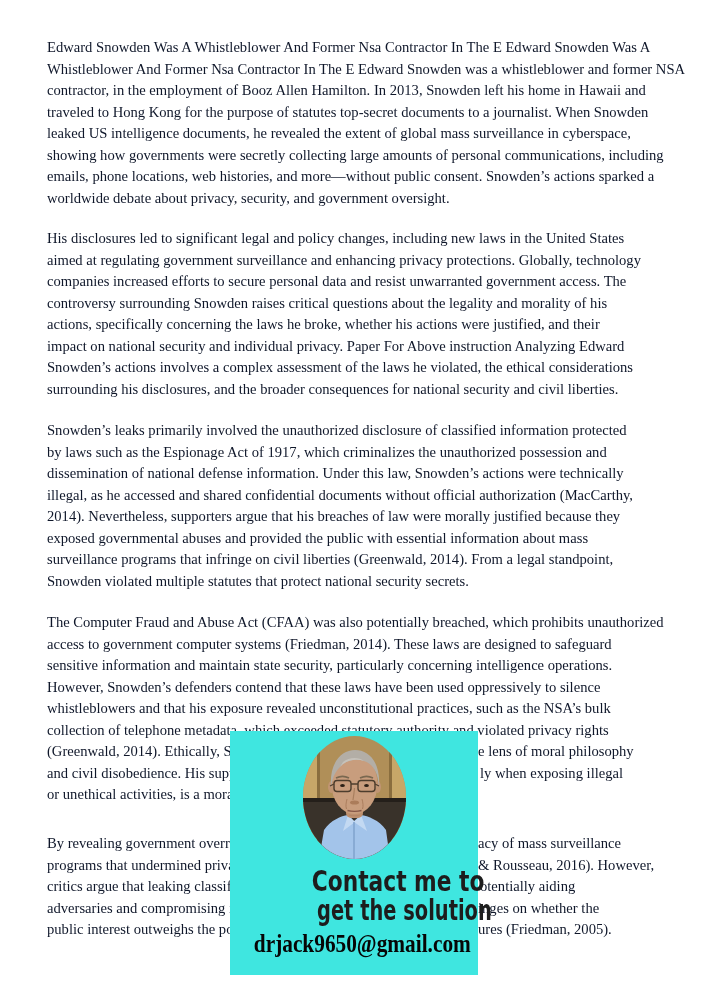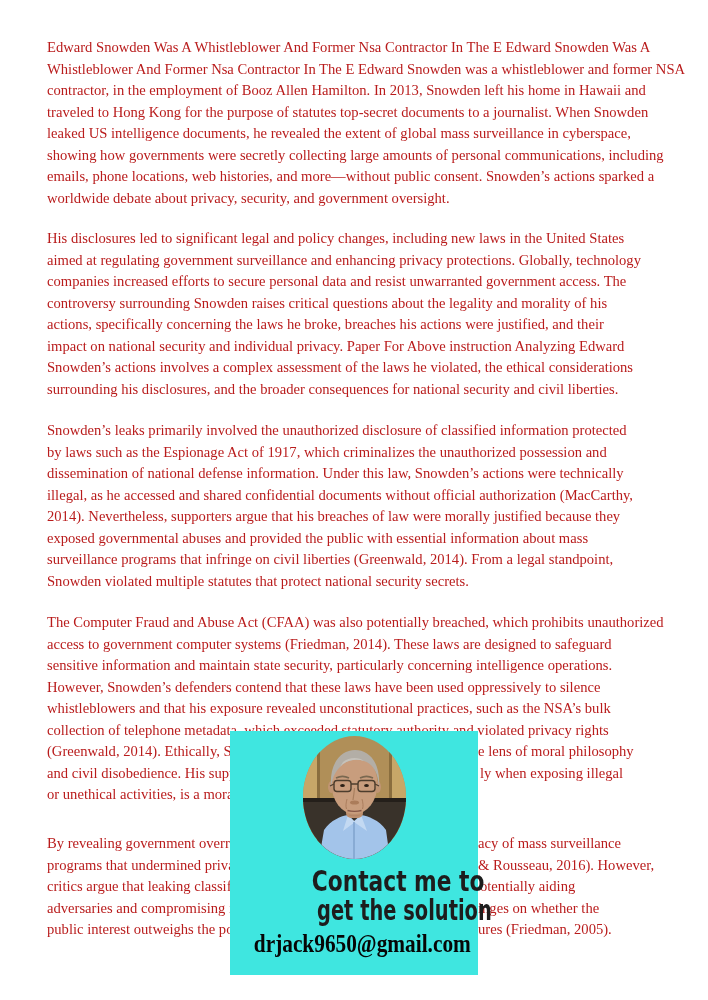--- a/index.html
+++ b/index.html
@@ -17,21 +17,21 @@
     top: 0;
     width: 630px;
     z-index: 1;
   }
   .paragraph { position: absolute; left: 0; width: 630px; }
   .line {
     position: relative;
     height: 21.5px;
     line-height: 21.5px;
     font-size: 14.6px;
-    color: #b91c1c;
+    color: #0f172a;
     white-space: nowrap;
   }
   .frag-left { display: inline-block; white-space: nowrap; }
   .frag-right { position: absolute; top: 0; white-space: nowrap; }
 
   .overlay {
     position: absolute;
     left: 230px;
     top: 731px;
     width: 248px;
@@ -91,21 +91,21 @@
         <div class="line">leaked US intelligence documents, he revealed the extent of global mass surveillance in cyberspace,</div>
         <div class="line">showing how governments were secretly collecting large amounts of personal communications, including</div>
         <div class="line">emails, phone locations, web histories, and more—without public consent. Snowden’s actions sparked a</div>
         <div class="line">worldwide debate about privacy, security, and government oversight.</div>
       </div>
       <div class="paragraph" style="top: 228px;">
         <div class="line">His disclosures led to significant legal and policy changes, including new laws in the United States</div>
         <div class="line">aimed at regulating government surveillance and enhancing privacy protections. Globally, technology</div>
         <div class="line">companies increased efforts to secure personal data and resist unwarranted government access. The</div>
         <div class="line">controversy surrounding Snowden raises critical questions about the legality and morality of his</div>
-        <div class="line">actions, specifically concerning the laws he broke, breaches his actions were justified, and their</div>
+        <div class="line">actions, specifically concerning the laws he broke, whether his actions were justified, and their</div>
         <div class="line">impact on national security and individual privacy. Paper For Above instruction Analyzing Edward</div>
         <div class="line">Snowden’s actions involves a complex assessment of the laws he violated, the ethical considerations</div>
         <div class="line">surrounding his disclosures, and the broader consequences for national security and civil liberties.</div>
       </div>
       <div class="paragraph" style="top: 420px;">
         <div class="line">Snowden’s leaks primarily involved the unauthorized disclosure of classified information protected</div>
         <div class="line">by laws such as the Espionage Act of 1917, which criminalizes the unauthorized possession and</div>
         <div class="line">dissemination of national defense information. Under this law, Snowden’s actions were technically</div>
         <div class="line">illegal, as he accessed and shared confidential documents without official authorization (MacCarthy,</div>
         <div class="line">2014). Nevertheless, supporters argue that his breaches of law were morally justified because they</div>

